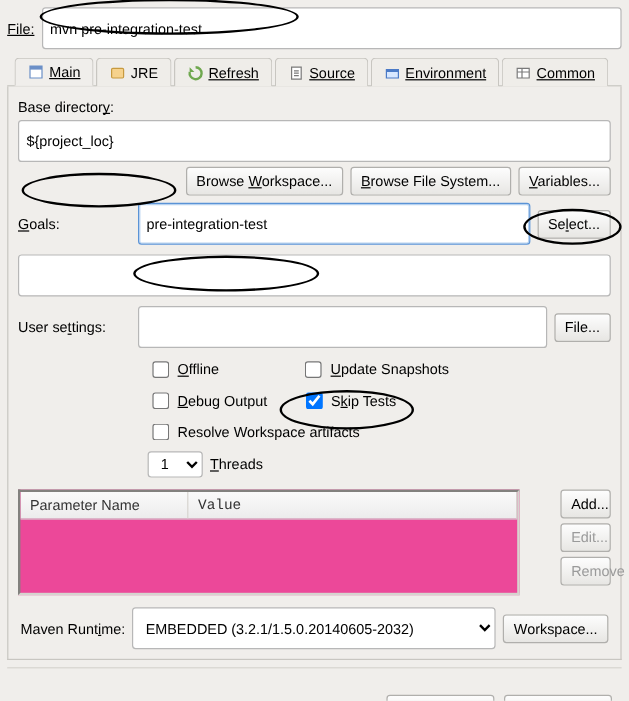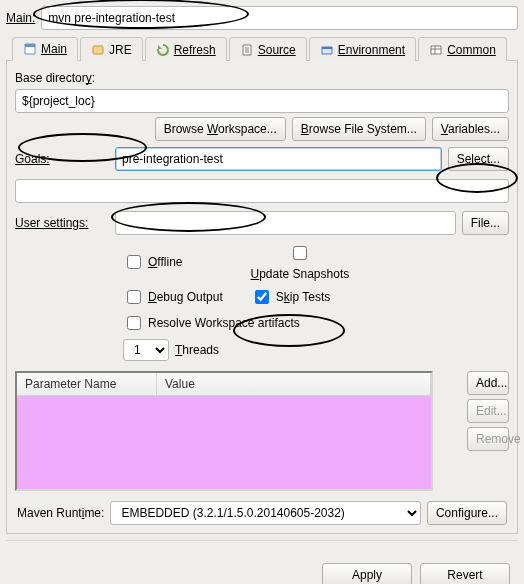--- a/index.html
+++ b/index.html
@@ -3,21 +3,21 @@
 <meta charset="utf-8">
 <style>
   * { box-sizing: border-box; font-family: "Segoe UI", "Liberation Sans", Arial, sans-serif; font-size: 12px; }
   body { margin: 0; background: #f0eeeb; width: 524px; height: 584px; overflow: hidden; color: #000; }
   .wrap { padding: 6px; }
   .row { display: flex; align-items: center; margin-bottom: 6px; }
   .lbl { display: inline-block; }
   .und { text-decoration: underline; text-decoration-skip-ink: none; }
   input[type=text], select {
     background: #fff; border: 1px solid #b7b7b7; border-radius: 3px;
-    height: 24px; padding: 0 6px; color: #000;
+    height: 35px; padding: 0 6px; color: #000;
   }
   .btn {
     background: linear-gradient(#fdfdfd, #e7e6e3); border: 1px solid #b0afac;
     border-radius: 3px; height: 24px; padding: 0 8px; cursor: pointer;
   }
   .btn:disabled { color: #9a9a9a; cursor: default; }
   .sep { height: 1px; background: #d6d4cf; margin: 6px 0 10px; }
   .tabs { position: relative; margin-top: 4px; }
   .tabrow { display: flex; gap: 0; border-bottom: 1px solid #c8c6c1; padding-left: 6px; }
   .tab {
@@ -26,47 +26,47 @@
     padding: 4px 10px; margin-right: 2px; background: #efede9;
     border-top-left-radius: 4px; border-top-right-radius: 4px;
     position: relative; top: 1px; cursor: pointer;
   }
   .tab.active { background: #f0eeeb; z-index: 2; border-bottom: 1px solid #f0eeeb; }
   .tab .ico { width: 14px; height: 14px; display: inline-block; }
   .tabcontent { border: 1px solid #c8c6c1; border-top: none; padding: 10px 8px 8px; }
   .bdgroup { margin-bottom: 6px; }
   .bdrow { display: flex; justify-content: flex-end; gap: 6px; margin-top: 4px; }
   .formrow { display: flex; align-items: center; margin-bottom: 8px; }
-  .formrow .flabel { width: 100px; text-decoration: underline; }
+  .formrow .flabel { width: 100px; }
   .checks { display: flex; flex-wrap: wrap; gap: 4px 16px; margin: 4px 0 6px 108px; }
   .chk { display: flex; align-items: center; gap: 4px; color: #000; }
   .chk input { width: 14px; height: 14px; }
   .threads { display: flex; align-items: center; gap: 6px; margin: 6px 0 10px 108px; }
   .threads select { width: 46px; height: 22px; }
   .table-wrap { display: flex; gap: 6px; }
   .table {
-    flex: 1; border: 2px inset #d6d4cf; background: #f0abfc; height: 120px; overflow: hidden;
+    flex: 1; border: 2px inset #d6d4cf; background: #ec4899; height: 88px; overflow: hidden;
   }
   .table .thead { display: flex; background: linear-gradient(#fafafa,#ececec); border-bottom: 1px solid #d3d3d3; }
   .table .thead .th { padding: 4px 8px; border-right: 1px solid #d6d4cf; color: #333; }
   .sidebtns { width: 70px; display: flex; flex-direction: column; gap: 4px; padding-left: 28px; }
   .annot { position: absolute; border: 2px solid #000; border-radius: 50%; pointer-events: none; }
   .footer { display: flex; justify-content: flex-end; gap: 8px; padding: 12px 8px 8px; }
   .footer .btn { width: 90px; }
   .runtime-row { display: flex; align-items: center; gap: 6px; padding: 0 2px; }
   .runtime-row select { flex: 1; }
   svg.ico path, svg.ico rect, svg.ico circle { vector-effect: non-scaling-stroke; }
 </style>
 </head>
 <body>
 
 <div class="wrap">
 
   <div class="row" style="gap:6px;">
-    <span class="lbl"><span class="und">Main:</span></span>
+    <span class="lbl"><span class="und">File:</span></span>
     <input type="text" style="flex: 1 1 0%;" value="mvn pre-integration-test">
   </div>
 
   <div class="annot" style="left:33px; top:-1px; width:216px; height:30px;"></div>
 
   <div class="tabs">
     <div class="tabrow">
       <div class="tab active">
         <svg class="ico" viewBox="0 0 14 14">
             <rect x="2" y="2" width="10" height="10" fill="#fff" stroke="#6b8fc7"></rect>
@@ -142,21 +142,21 @@
         <div class="flabel">User se<span class="und">t</span>tings:</div>
         <input type="text" style="flex: 1 1 0%;" value="">
         <button class="btn" style="margin-left:6px;">File...</button>
       </div>
 
       <div class="checks">
         <label class="chk">
           <input type="checkbox" style="">
           <span><span class="und">O</span>ffline</span>
         </label>
-        <label class="chk" style="margin-left:52px;flex-direction:column;">
+        <label class="chk" style="margin-left:52px;">
           <input type="checkbox" style="">
           <span><span class="und">U</span>pdate Snapshots</span>
         </label>
       </div>
 
       <div class="checks" style="margin-top:0;">
         <label class="chk">
           <input type="checkbox" style="">
           <span><span class="und">D</span>ebug Output</span>
         </label>
@@ -179,38 +179,38 @@
         <select>
           <option>1</option>
         </select>
         <span><span class="und">T</span>hreads</span>
       </div>
 
       <div class="table-wrap">
         <div class="table">
           <div class="thead">
             <div class="th" style="width:140px;">Parameter Name</div>
-            <div class="th" style="flex:1;">Value</div>
+            <div class="th" style="flex:1;font-family:Liberation Mono, monospace;">Value</div>
           </div>
         </div>
         <div class="sidebtns">
           <button class="btn">Add...</button>
           <button class="btn" disabled="">Edit...</button>
           <button class="btn" disabled="">Remove</button>
         </div>
       </div>
 
       <div style="height:10px;"></div>
 
       <div class="runtime-row">
         <span>Maven Runt<span class="und">i</span>me:</span>
         <select>
           <option>EMBEDDED (3.2.1/1.5.0.20140605-2032)</option>
         </select>
-        <button class="btn">Configure...</button>
+        <button class="btn">Workspace...</button>
       </div>
 
     </div>
   </div>
 
   <div class="sep"></div>
 
   <div class="footer">
     <button class="btn">Apply</button>
     <button class="btn">Revert</button>

